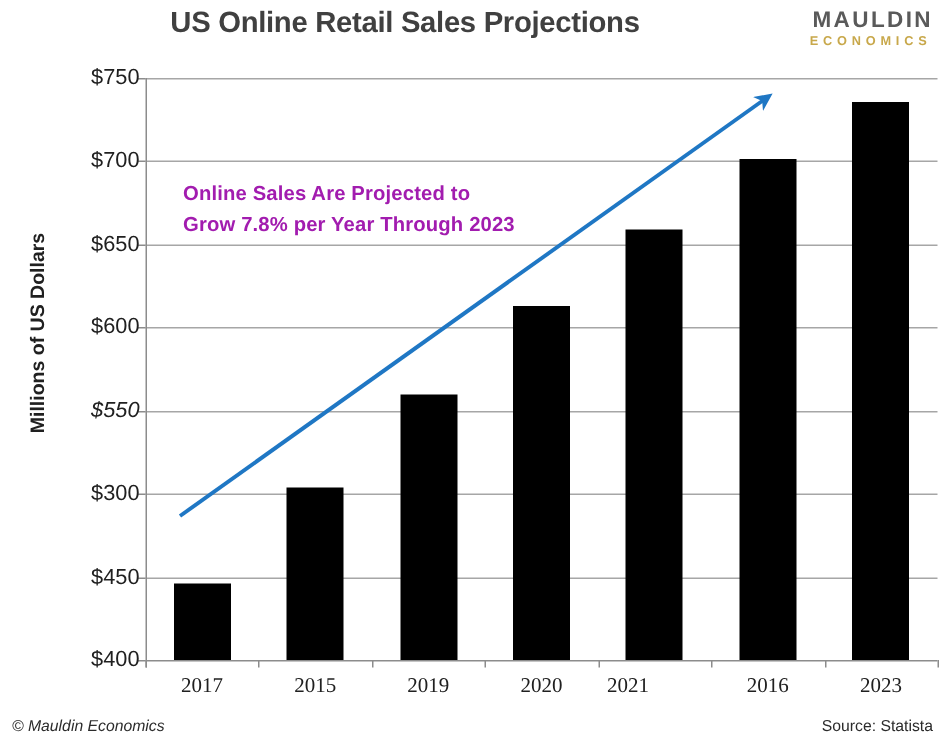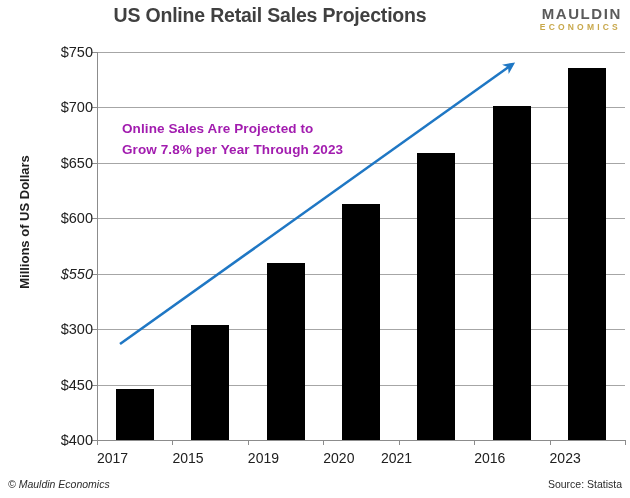--- a/index.html
+++ b/index.html
@@ -115,22 +115,24 @@
     position: absolute;
     height: 0;
     border-top: 1.2px solid #8c8c8c;
   }
   .bar {
     position: absolute;
     background: #000000;
   }
   .xtick-label {
     position: absolute;
+    text-align: center;
     font-size: 14px;
     color: #202020;
+    font-family: Liberation Serif, serif;
   }
   .xtickmark {
     position: absolute;
     width: 0;
     border-left: 1px solid #8c8c8c;
     height: 5px;
   }
 
   
   #annotation {

